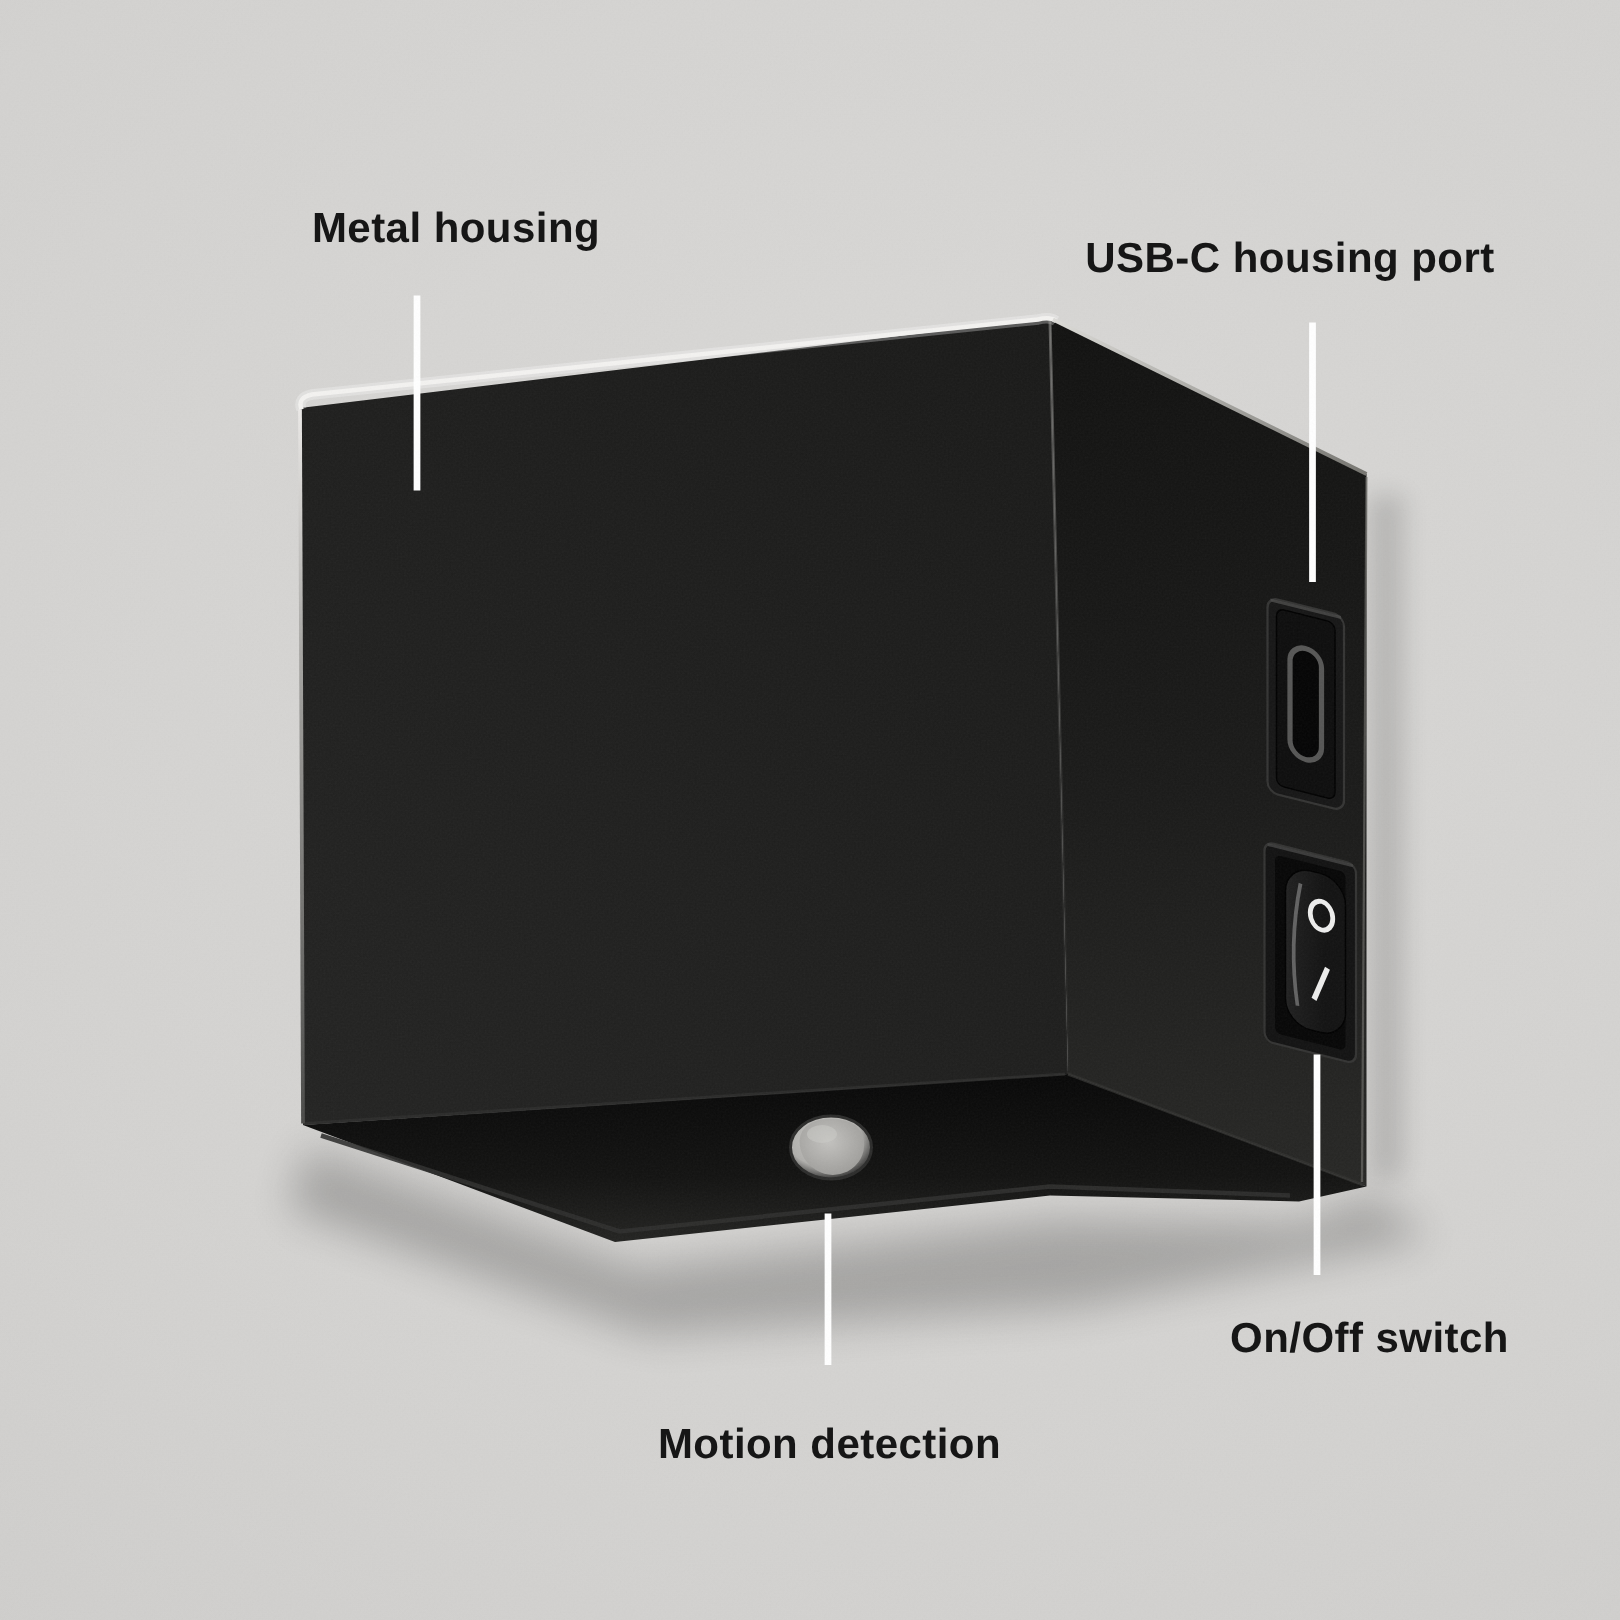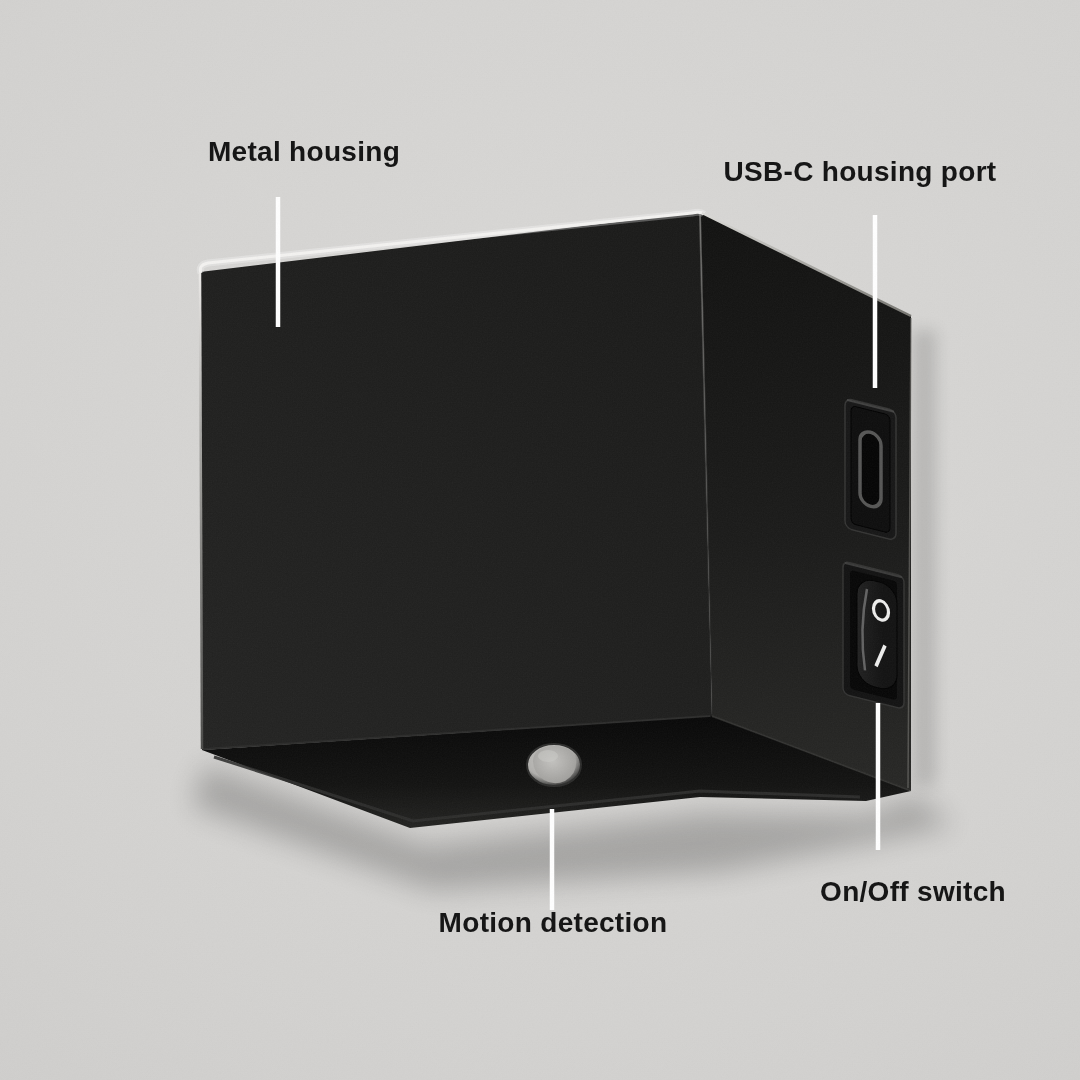--- a/index.html
+++ b/index.html
@@ -129,15 +129,15 @@
     <line x1="278" y1="197" x2="278" y2="327" stroke="#ffffff" stroke-width="4.5"></line>
     <line x1="875" y1="215" x2="875" y2="388" stroke="#ffffff" stroke-width="4.5"></line>
     <line x1="552" y1="809" x2="552" y2="910" stroke="#ffffff" stroke-width="4.5"></line>
     <line x1="878" y1="703" x2="878" y2="850" stroke="#ffffff" stroke-width="4.5"></line>
 
     <rect width="1080" height="1080" filter="url(#grain)" opacity="0.05"></rect>
   </svg>
 
   <div class="callout" style="left:304px; top:129px;">Metal housing</div>
   <div class="callout" style="left:860px; top:149px;">USB-C housing port</div>
-  <div class="callout" style="left:553px; top:900px;">Motion detection</div>
+  <div class="callout" style="left:553px; top:940px;">Motion detection</div>
   <div class="callout" style="left:877px; top:869px;margin-left:36px;">On/Off switch</div>
 </div>
 
 </body></html>

